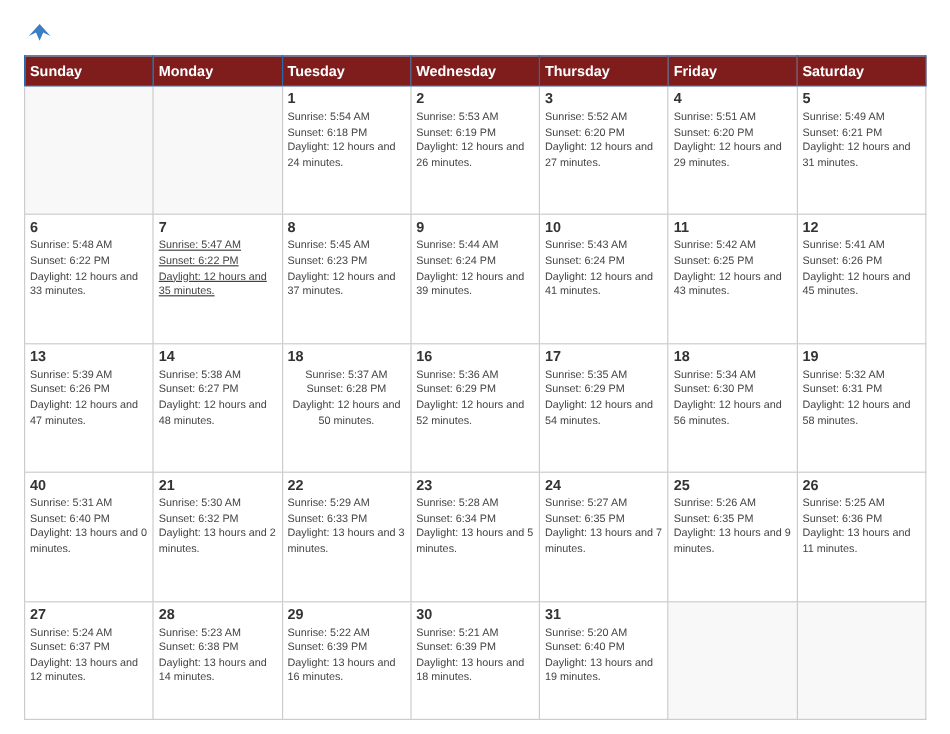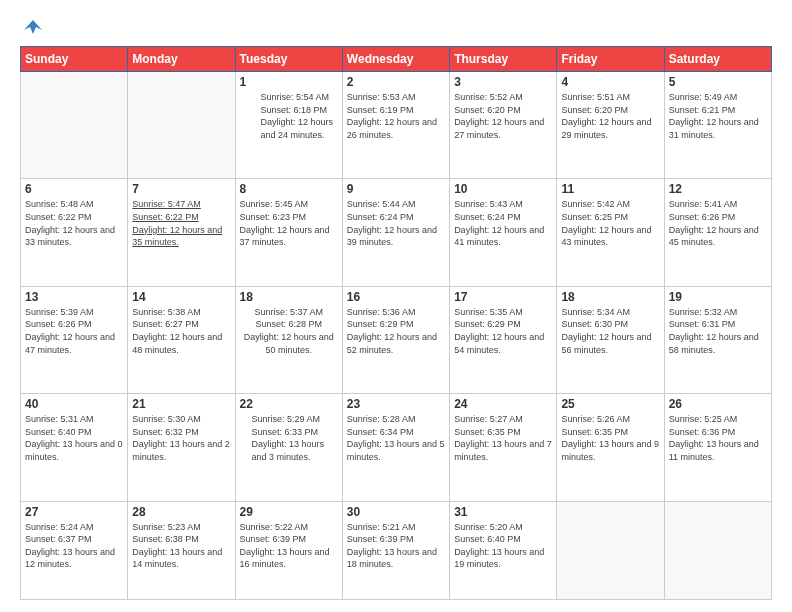--- a/index.html
+++ b/index.html
@@ -61,21 +61,21 @@
       color: #555;
       margin-top: 2px;
     }
     .calendar {
       flex: 1;
       border-collapse: collapse;
       width: 100%;
       table-layout: fixed;
     }
     .calendar th {
-      background-color: #ef4444;
+      background-color: #7f1d1d;
       color: #fff;
       font-size: 12px;
       font-weight: bold;
       padding: 5px 4px;
       text-align: left;
       border: 1px solid #2a6aa8;
     }
     .calendar td {
       border: 1px solid #ccc;
       vertical-align: top;
@@ -135,21 +135,21 @@
           <th>Friday</th>
           <th>Saturday</th>
         </tr>
     </thead>
     <tbody id="calendar-body">
     <tr>
           <td class="empty"></td>
           <td class="empty"></td>
           <td>
             <span class="day-num">1</span>
-            <div class="day-info" style="white-space: pre-line; margin-left: 21px;">Sunrise: 5:54 AM
+            <div class="day-info" style="white-space: pre-line;">Sunrise: 5:54 AM
 Sunset: 6:18 PM
 Daylight: 12 hours and 24 minutes.</div>
           </td>
           <td>
             <span class="day-num">2</span>
             <div class="day-info" style="white-space: pre-line;">Sunrise: 5:53 AM
 Sunset: 6:19 PM
 Daylight: 12 hours and 26 minutes.</div>
           </td>
           <td>
@@ -267,21 +267,21 @@
 Daylight: 13 hours and 0 minutes.</div>
           </td>
           <td>
             <span class="day-num">21</span>
             <div class="day-info" style="white-space: pre-line;">Sunrise: 5:30 AM
 Sunset: 6:32 PM
 Daylight: 13 hours and 2 minutes.</div>
           </td>
           <td>
             <span class="day-num">22</span>
-            <div class="day-info" style="white-space: pre-line; margin-left: 12px;">Sunrise: 5:29 AM
+            <div class="day-info" style="white-space: pre-line;">Sunrise: 5:29 AM
 Sunset: 6:33 PM
 Daylight: 13 hours and 3 minutes.</div>
           </td>
           <td>
             <span class="day-num">23</span>
             <div class="day-info" style="white-space: pre-line;">Sunrise: 5:28 AM
 Sunset: 6:34 PM
 Daylight: 13 hours and 5 minutes.</div>
           </td>
           <td>

